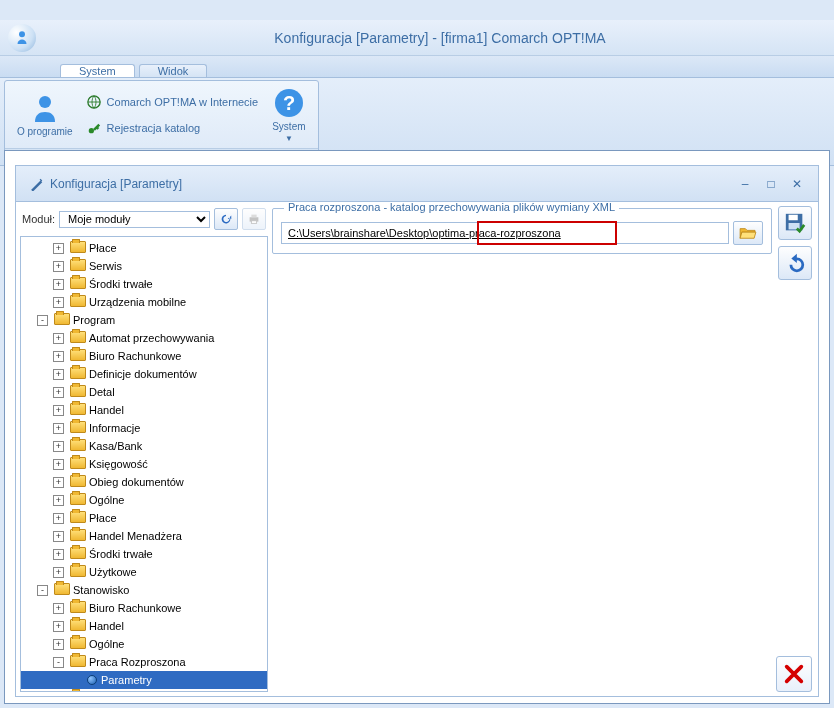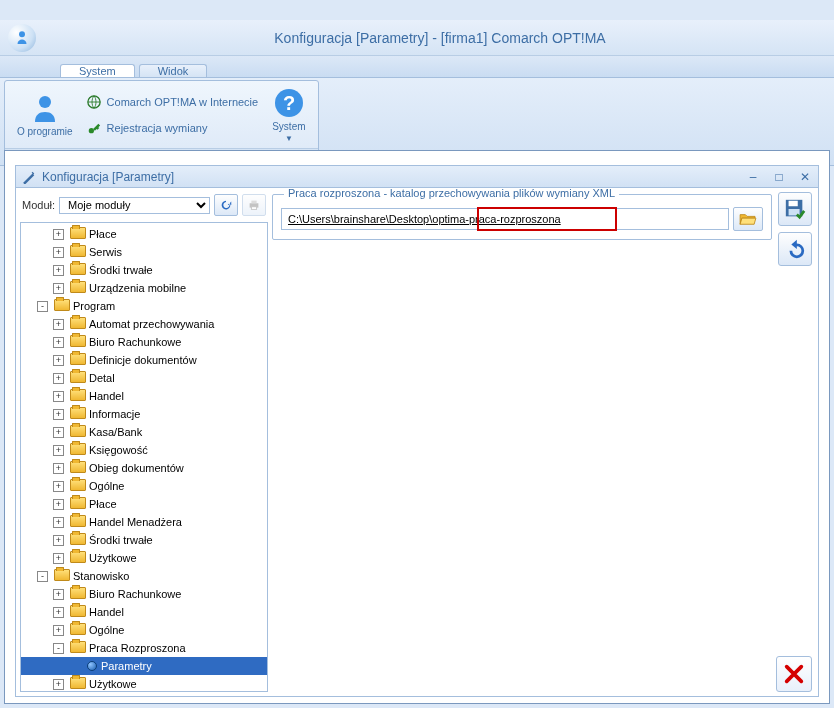--- a/index.html
+++ b/index.html
@@ -25,21 +25,21 @@
 .ribbon-big-icon { width: 32px; height: 32px; display: flex; align-items: center; justify-content: center; }
 .ribbon-big-label { color: #3d6ea5; font-size: 10px; margin-top: 2px; text-align: center; }
 .ribbon-links { display: flex; flex-direction: column; justify-content: center; gap: 12px; padding: 0 8px; }
 .ribbon-link { display: flex; align-items: center; gap: 6px; color: #3d6ea5; cursor: pointer; font-size: 11px; }
 .ribbon-link-icon { width: 14px; height: 14px; }
 .ribbon-arrow { font-size: 8px; color: #3d6ea5; }
 
 
 .content { position: absolute; top: 150px; left: 4px; right: 4px; bottom: 4px; background: #fff; border: 1px solid #7a98be; }
 .inner-window { position: absolute; top: 14px; left: 10px; right: 10px; bottom: 6px; border: 1px solid #a4bedd; background: #fff; display: flex; flex-direction: column; }
-.inner-titlebar { height: 22px; background: linear-gradient(#e4eefa, #d1e1f4); border-bottom: 1px solid #a4bedd; display: flex; align-items: center; padding: 0 6px; color: #3d6ea5; font-size: 12px; }
+.inner-titlebar { height: 36px; background: linear-gradient(#e4eefa, #d1e1f4); border-bottom: 1px solid #a4bedd; display: flex; align-items: center; padding: 0 14px; color: #3d6ea5; font-size: 12px; }
 .inner-titlebar-icon { width: 14px; height: 14px; margin-right: 6px; color: #3d6ea5; }
 .inner-titlebar-controls { margin-left: auto; display: flex; gap: 12px; color: #3d6ea5; }
 .inner-titlebar-controls span { cursor: pointer; width: 14px; text-align: center; }
 
 .inner-body { flex: 1; display: flex; padding: 4px; gap: 4px; overflow: hidden; }
 
 
 .left-panel { width: 248px; display: flex; flex-direction: column; }
 .module-row { display: flex; align-items: center; gap: 4px; padding: 2px 2px 6px 2px; }
 .module-label { color: #333; }
@@ -121,21 +121,21 @@
               <circle cx="8" cy="8" r="7" fill="none" stroke="#2a7a2a" stroke-width="1.5"></circle>
               <path d="M1 8h14M8 1c3 3 3 11 0 14M8 1c-3 3-3 11 0 14" stroke="#2a7a2a" fill="none"></path>
             </svg>
           <span>Comarch OPT!MA w Internecie</span>
         </div>
         <div class="ribbon-link">
           <svg class="ribbon-link-icon" viewBox="0 0 16 16">
               <circle cx="5" cy="11" r="3" fill="#2a8a2a"></circle>
               <path d="M7 9l6-6 2 2-2 2 1 1-2 2-1-1-2 2" fill="#2a8a2a"></path>
             </svg>
-          <span>Rejestracja wymiany</span>
+          <span>Rejestracja katalog</span>
         </div>
       </div>
       <div class="ribbon-big-btn">
         <div class="ribbon-big-icon">
           <svg viewBox="0 0 32 32">
               <circle cx="16" cy="16" r="14" fill="#3d93e6"></circle>
               <text x="16" y="23" text-anchor="middle" font-size="20" font-weight="bold" fill="#fff">?</text>
             </svg>
         </div>
         <div class="ribbon-big-label"><span>System</span><br><span class="ribbon-arrow">▼</span></div>

